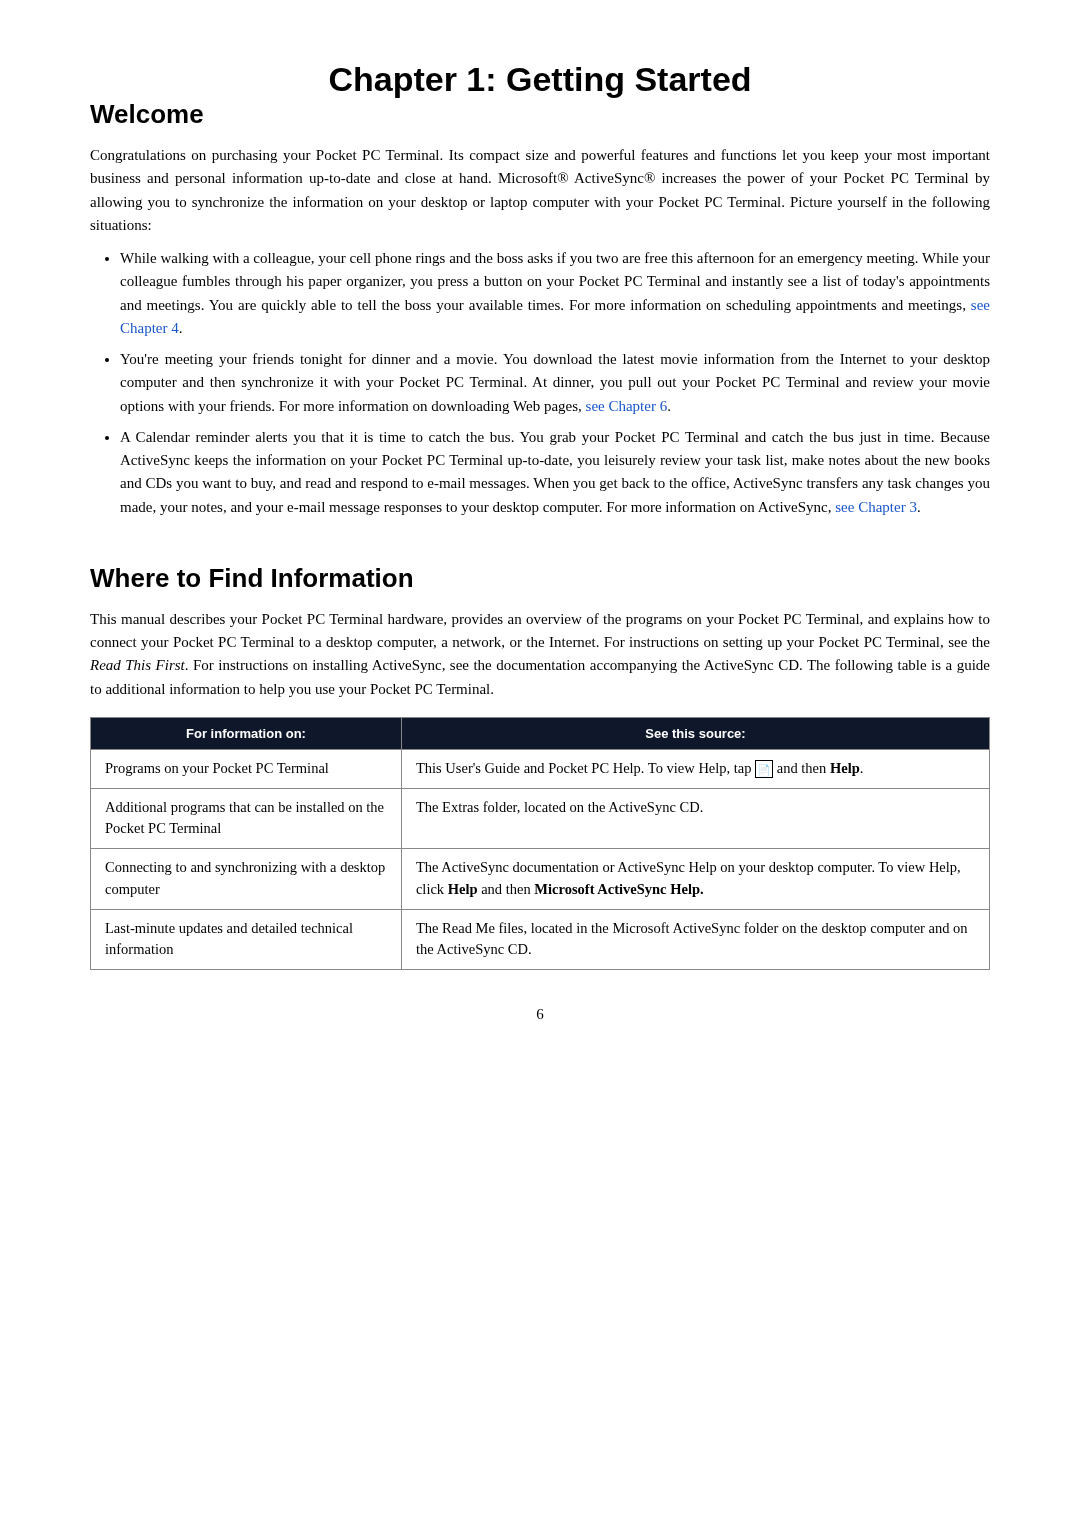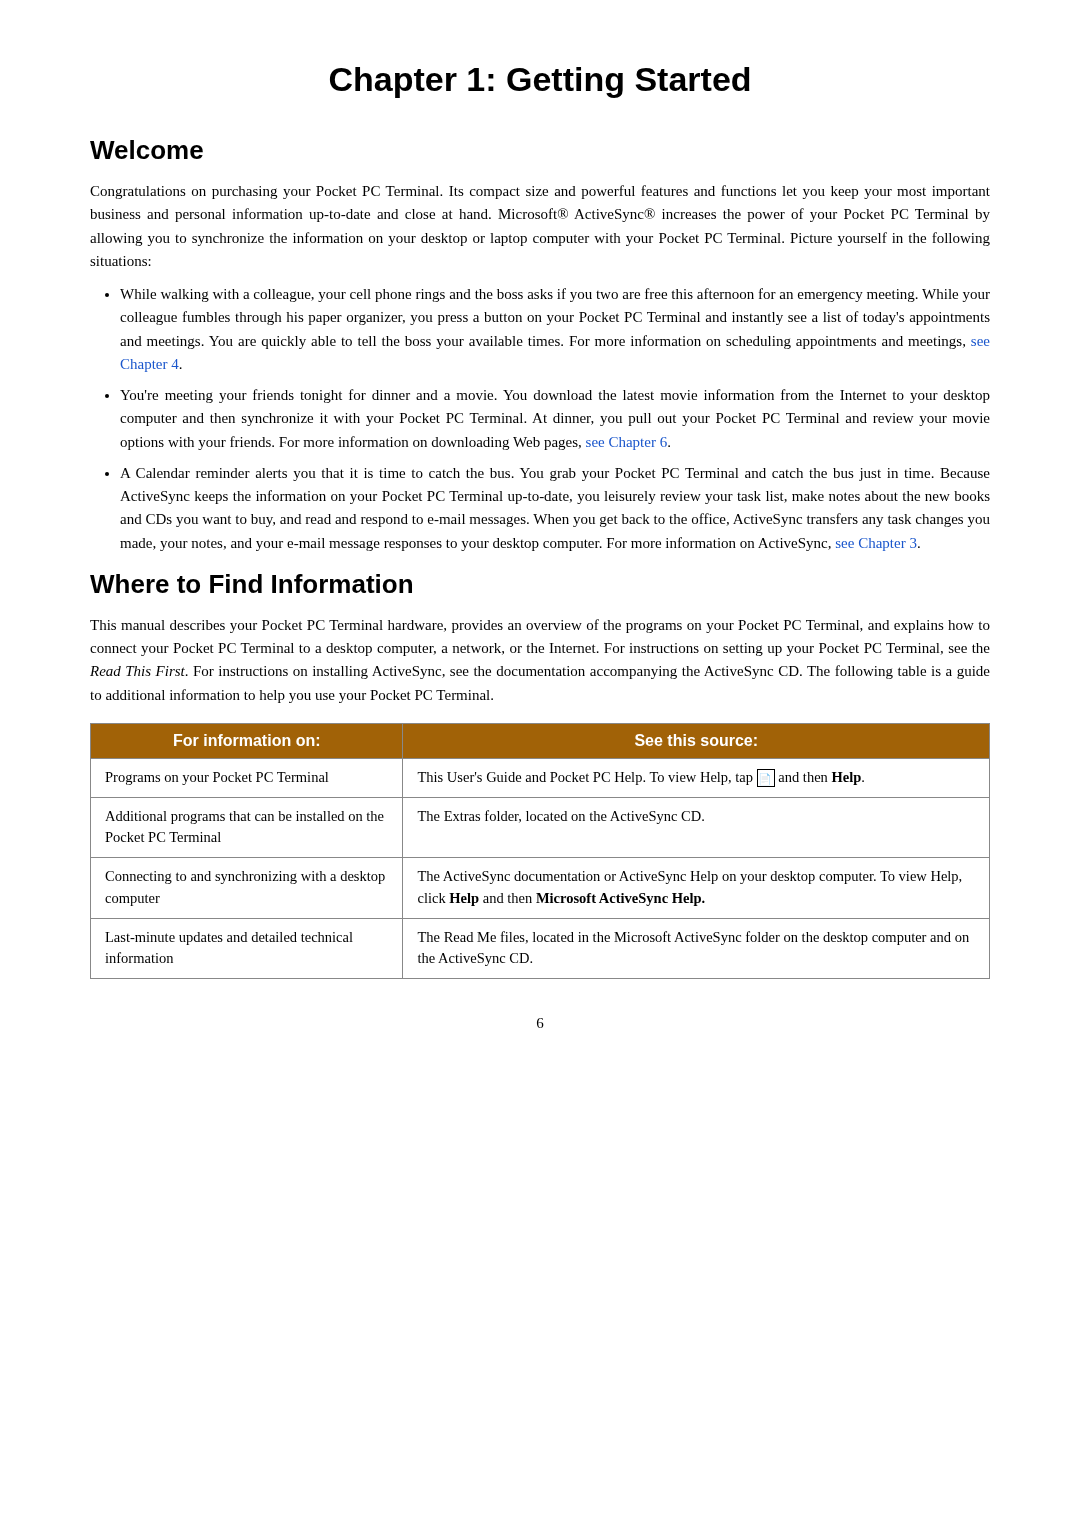--- a/index.html
+++ b/index.html
@@ -15,21 +15,20 @@
       color: #000000;
       width: 1080px;
       min-height: 1529px;
       padding: 60px 90px 80px 90px;
     }
 
     .chapter-title {
       text-align: center;
       font-size: 34px;
       font-weight: bold;
-      margin-bottom: 36px;
       font-family: Arial, sans-serif;
     }
 
     .section-title {
       font-size: 26px;
       font-weight: bold;
       margin-bottom: 14px;
       font-family: Arial, sans-serif;
     }
 
@@ -52,39 +51,39 @@
       margin-bottom: 8px;
       list-style-type: disc;
     }
 
     .link {
       color: #1a56cc;
       text-decoration: none;
     }
 
     .section-welcome {
-      margin-bottom: 14px;
+      margin-bottom: 44px;
     }
 
     .section-where {
       margin-bottom: 36px;
     }
 
     table {
       width: 100%;
       border-collapse: collapse;
       margin-top: 16px;
       margin-bottom: 20px;
     }
 
     table th {
-      background-color: #a16207;
+      background-color: #0f172a;
       color: #ffffff;
       font-weight: bold;
-      font-size: 16px;
+      font-size: 13px;
       padding: 8px 14px;
       border: 1px solid #888;
       text-align: center;
       font-family: Arial, sans-serif;
     }
 
     table td {
       font-size: 14.5px;
       padding: 8px 14px;
       border: 1px solid #888;

